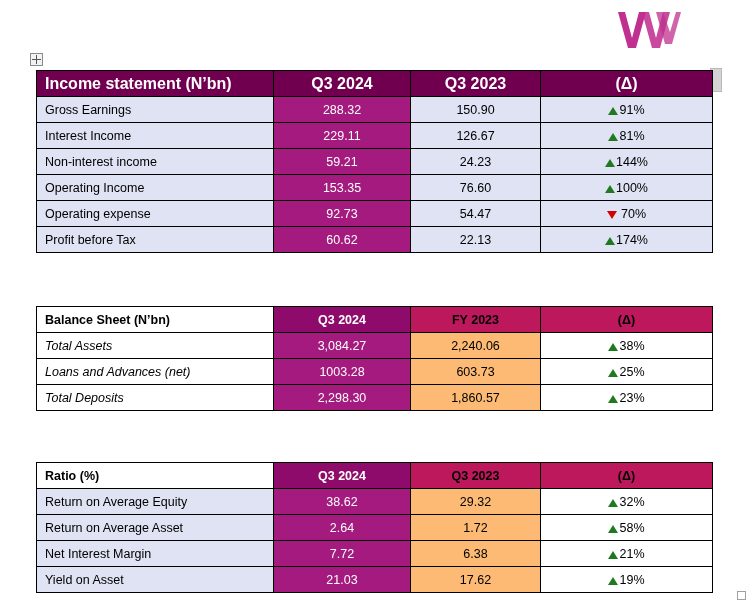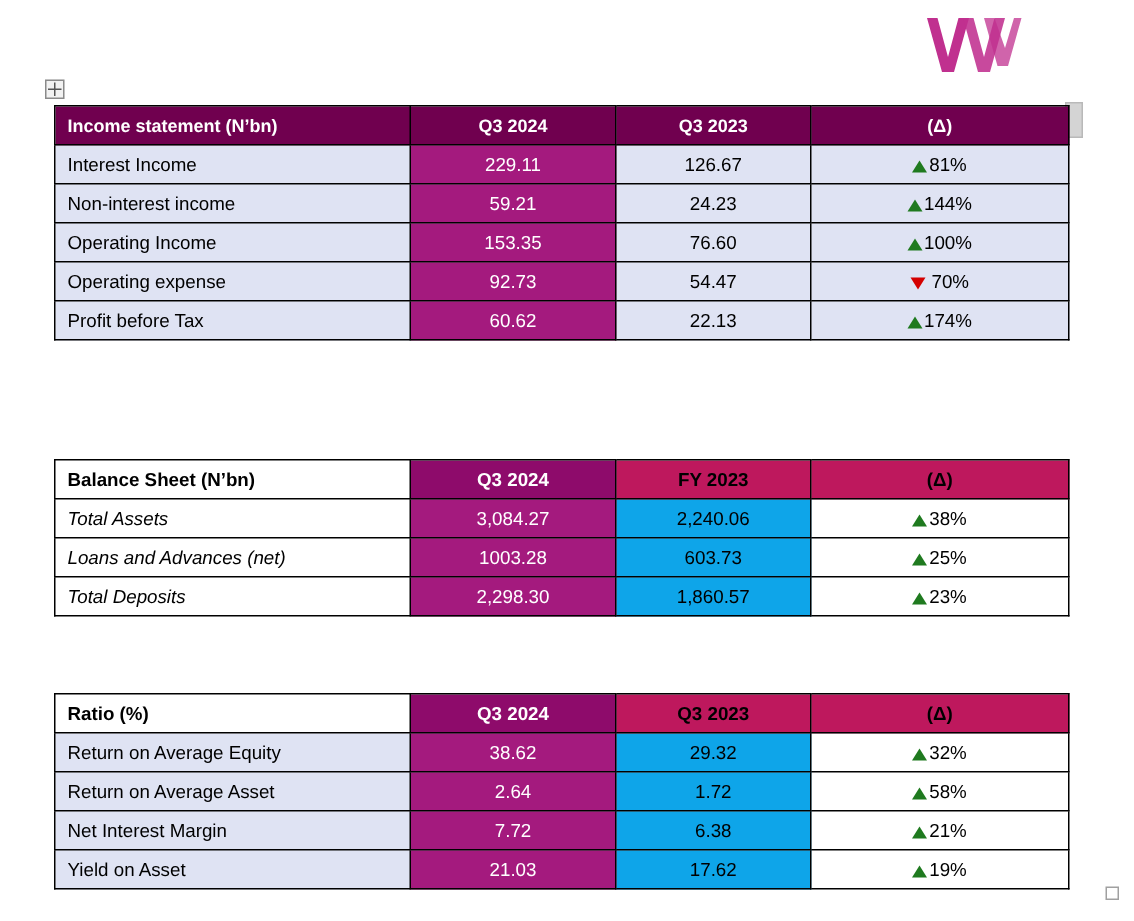--- a/index.html
+++ b/index.html
@@ -84,21 +84,21 @@
     border: 1px solid #000000;
     height: 26px;
     padding: 0 8px;
     box-sizing: border-box;
     white-space: nowrap;
   }
   .hdr th {
     background: #70004f;
     color: #ffffff;
     font-weight: bold;
-    font-size: 12px;
+    font-size: 16px;
   }
   .hdr th.lbl { text-align: left; }
   .hdr th.ctr { text-align: center; }
 
   
   .hdr2 th.lbl {
     background: #ffffff;
     color: #000000;
     text-align: left;
   }
@@ -129,21 +129,21 @@
     color: #ffffff;
     text-align: center;
     font-weight: normal;
   }
   td.val {
     background: #dfe3f3;
     text-align: center;
     color: #000000;
   }
   td.val-white {
-    background: #0ea5e9;
+    background: #fdba74;
     text-align: center;
     color: #000000;
   }
   td.delta {
     background: #dfe3f3;
     text-align: center;
     color: #000000;
   }
   td.delta-white {
     background: #ffffff;
@@ -202,20 +202,26 @@
     <thead>
       <tr class="hdr">
         <th class="lbl">Income statement (N’bn)</th>
         <th class="ctr">Q3 2024</th>
         <th class="ctr">Q3 2023</th>
         <th class="ctr">(Δ)</th>
       </tr>
     </thead>
     <tbody>
       <tr>
+        <td class="label">Gross Earnings</td>
+        <td class="val-hi">288.32</td>
+        <td class="val">150.90</td>
+        <td class="delta"><span class="tri"></span><span>91%</span></td>
+      </tr>
+      <tr>
         <td class="label">Interest Income</td>
         <td class="val-hi">229.11</td>
         <td class="val">126.67</td>
         <td class="delta"><span class="tri"></span><span>81%</span></td>
       </tr>
       <tr>
         <td class="label">Non-interest income</td>
         <td class="val-hi">59.21</td>
         <td class="val">24.23</td>
         <td class="delta"><span class="tri"></span><span>144%</span></td>

